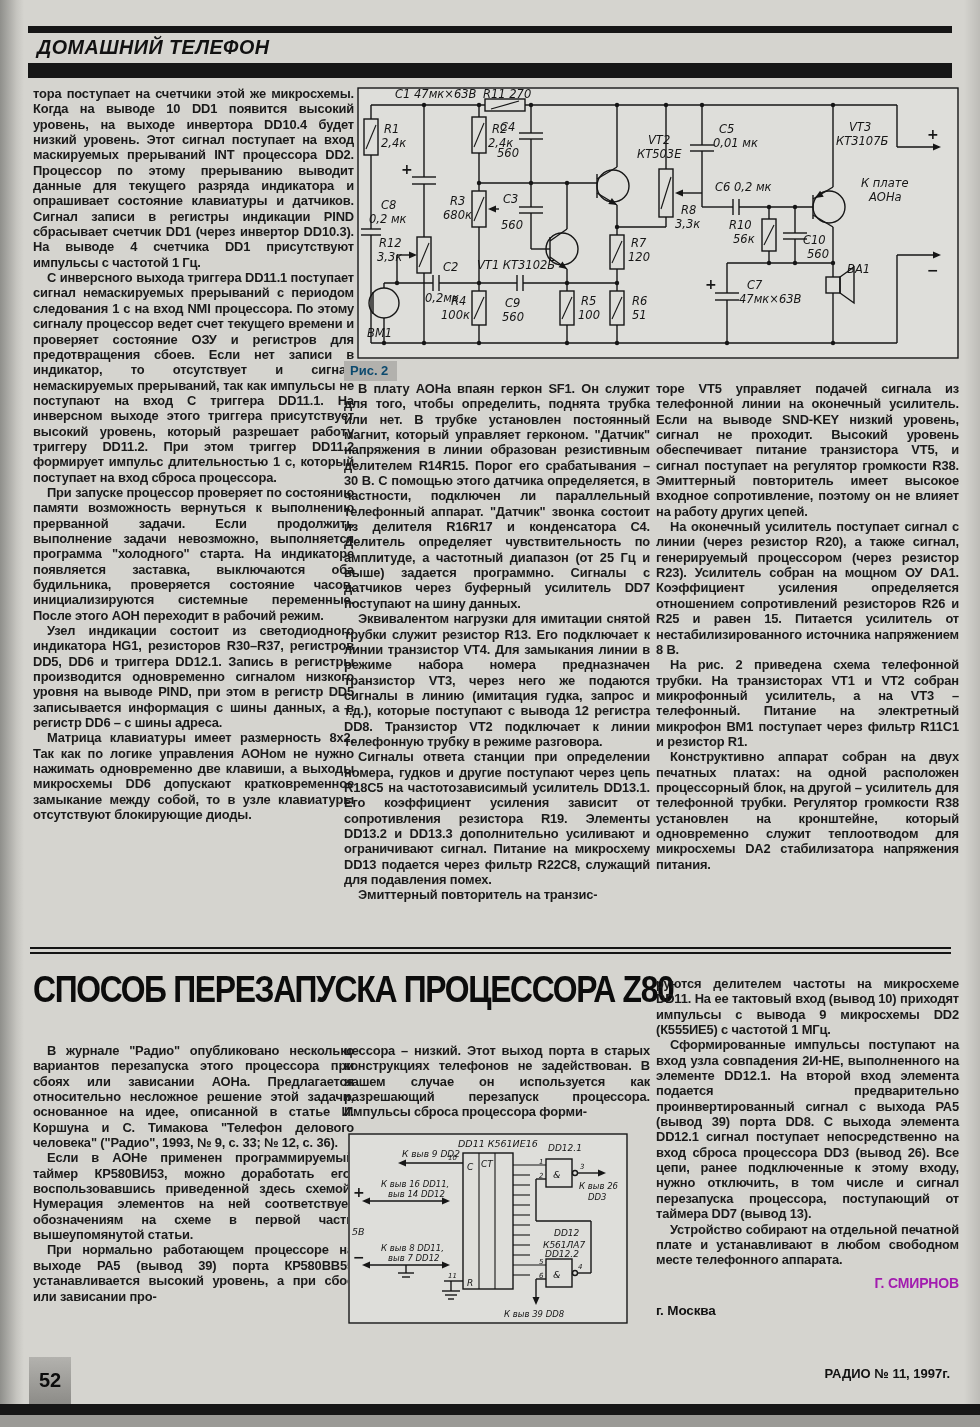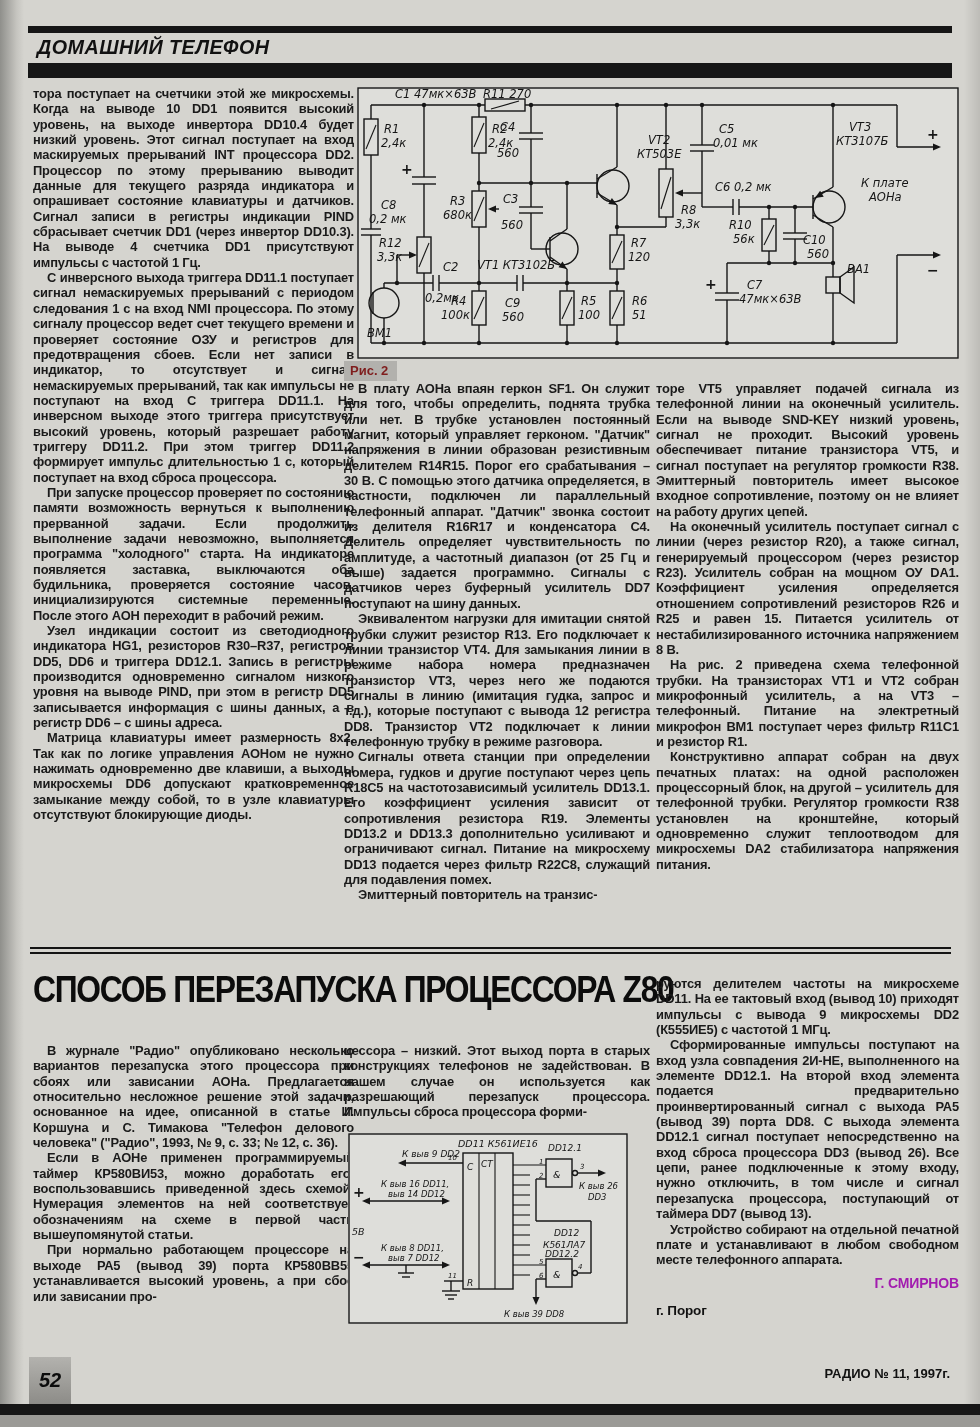--- a/index.html
+++ b/index.html
@@ -11,29 +11,29 @@
   .edgeR{right:0;top:0;width:16px;height:1427px;background:linear-gradient(270deg,#bdbcb7,rgba(214,213,208,0));}
   .bar{background:#161616;}
   .hdr{font-size:21px;font-weight:bold;font-style:italic;letter-spacing:.5px;color:#111;
        transform:scaleX(.94);transform-origin:left;}
   .txtcol{color:#1a1a1a;font-size:12.9px;line-height:15.35px;text-align:justify;
           letter-spacing:-.15px;font-weight:bold;}
   .txtcol p{margin:0;}
   .ind{text-indent:14px;}
   .endmark{float:right;font-size:10px;line-height:15px;margin-top:2px;}
   .figbox{background:#dededa;}
-  .figcap{background:#b2b1ad;color:#7f1d1d;font-weight:bold;font-size:13px;
+  .figcap{background:#b2b1ad;color:#0c4a6e;font-weight:bold;font-size:13px;
           padding:2px 9px 3px 6px;}
   .rule2{border-top:2.5px solid #141414;border-bottom:2px solid #141414;height:3px;}
   .h2ttl{font-size:37px;font-weight:bold;letter-spacing:-1.5px;color:#0c0c0c;
          transform:scaleX(.86);transform-origin:left;white-space:nowrap;}
   .author{font-weight:bold;font-size:14px;text-align:right;color:#a21caf;margin-top:8px;}
   .city{font-weight:bold;font-size:13.5px;text-align:left;color:#111;margin-top:12px;}
   .pgno{background:linear-gradient(180deg,#b3b2ae,#8c8b87);color:#0c0c0c;font-weight:bold;
-        font-size:20px;text-align:center;line-height:46px;font-style:italic;}
+        font-size:20px;text-align:center;line-height:46px;}
   .foot{font-weight:bold;font-size:13px;color:#111;text-align:right;}
   .svgt{font-family:"DejaVu Sans",sans-serif;font-style:italic;fill:#161616;}
   .f11{font-size:11.5px;} .f95{font-size:9.5px;} .f9{font-size:9px;} .f85{font-size:8.5px;}
   .f7{font-size:7px;} .fpm{font-size:14px;font-style:normal;font-weight:bold;}
   .wr{stroke:#161616;stroke-width:1.4;fill:none;}
   .wr2{stroke:#161616;stroke-width:1.1;fill:none;}
   .dotj{fill:#161616;}
   .ah{fill:#161616;stroke:none;}
 </style>
 </head>
@@ -405,19 +405,19 @@
     <text class="svgt f7" x="191" y="145">6</text>
     <text class="svgt f7" x="230" y="136">4</text>
   </g>
 </svg>
 
 <div class="abs txtcol" style="left:656px;top:976px;width:303px;">
   <p>руются делителем частоты на микросхеме DD11. На ее тактовый вход (вывод 10) приходят импульсы с вывода 9 микросхемы DD2 (К555ИЕ5) с частотой 1 МГц.</p>
   <p class="ind">Сформированные импульсы поступают на вход узла совпадения 2И-НЕ, выполненного на элементе DD12.1. На второй вход элемента подается предварительно проинвертированный сигнал с выхода РА5 (вывод 39) порта DD8. С выхода элемента DD12.1 сигнал поступает непосредственно на вход сброса процессора DD3 (вывод 26). Все цепи, ранее подключенные к этому входу, нужно отключить, в том числе и сигнал перезапуска процессора, поступающий от таймера DD7 (вывод 13).</p>
   <p class="ind">Устройство собирают на отдельной печатной плате и устанавливают в любом свободном месте телефонного аппарата.</p>
   <div class="author">Г. СМИРНОВ</div>
-  <div class="city">г. Порог</div>
+  <div class="city">г. Москва</div>
 </div>
 
 <div class="abs pgno" style="left:29px;top:1357px;width:42px;height:48px;">52</div>
 <div class="abs foot" style="left:690px;top:1366px;width:260px;">РАДИО № 11, 1997г.</div>
 <div class="abs bar" style="left:0;top:1404px;width:980px;height:11px;"></div>
 <div class="abs" style="left:0;top:1415px;width:980px;height:12px;background:#9b9a96;"></div>
 
 </body></html>

